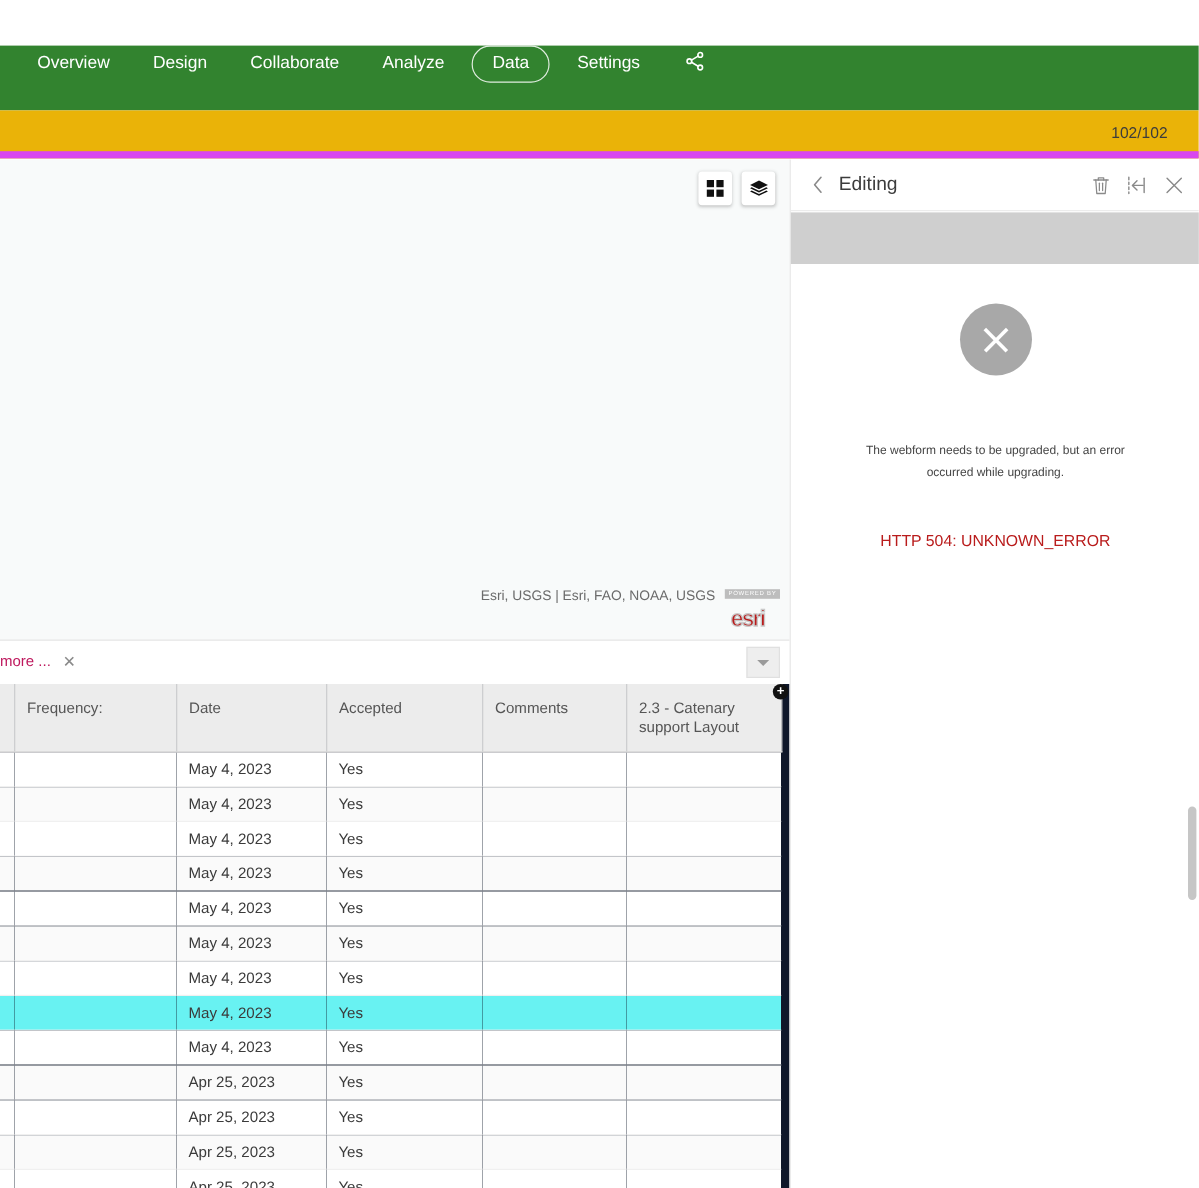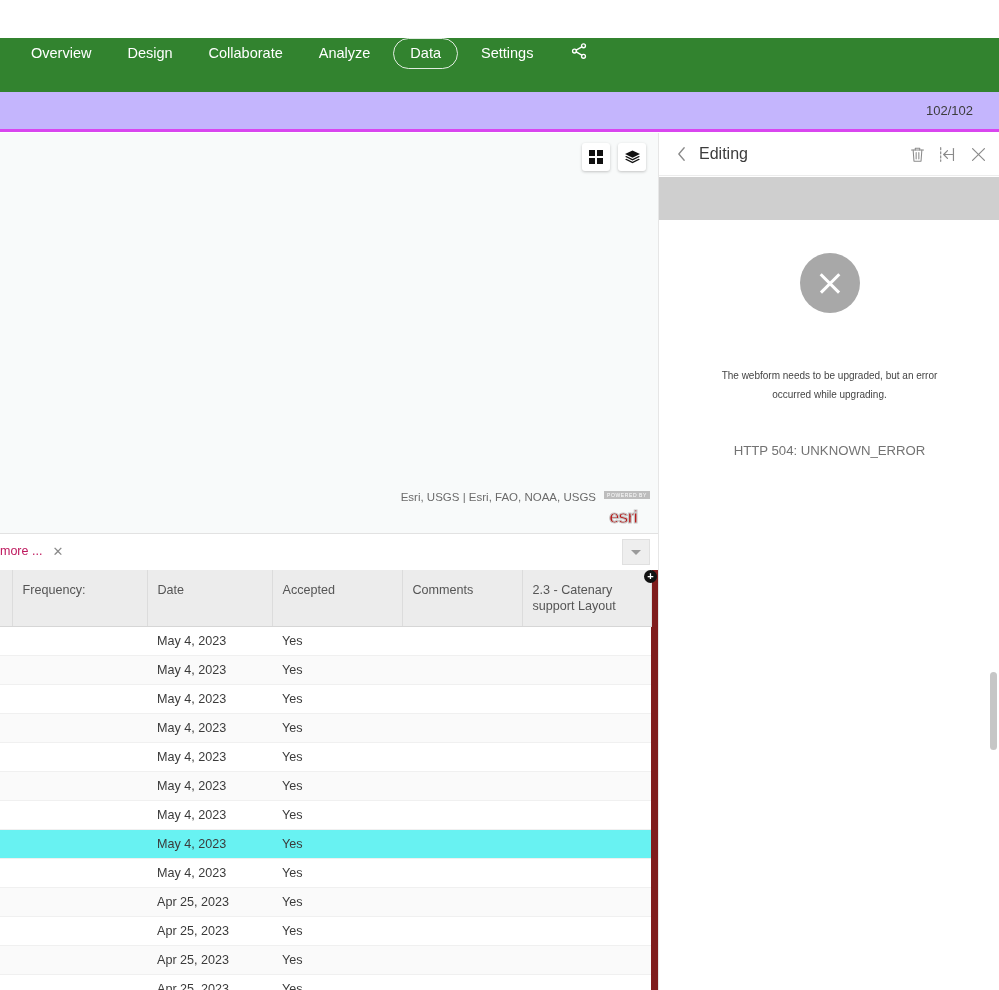--- a/index.html
+++ b/index.html
@@ -58,22 +58,22 @@
     cursor: pointer;
   }
 
   
   .counter-strip {
     position: absolute;
     left: 0;
     top: 92px;
     width: 999px;
     height: 40px;
-    background: #c4b5fd;
-    border-bottom: 3px solid #d946ef;
+    background: #eab308;
+    border-bottom: 6px solid #d946ef;
     box-sizing: border-box;
   }
   .counter-text {
     position: absolute;
     right: 26px;
     top: 11px;
     font-size: 13px;
     color: #3c3c3c;
   }
 
@@ -206,21 +206,21 @@
   }
 
   
   .table-wrap {
     position: absolute;
     left: 0;
     top: 570px;
     width: 658px;
     height: 420px;
     overflow: hidden;
-    background: #7f1d1d;
+    background: #0f172a;
   }
   .add-field-btn {
     position: absolute;
     left: 644px;
     top: 570px;
     width: 13px;
     height: 13px;
     border-radius: 50%;
     background: #111111;
     color: #ffffff;
@@ -370,21 +370,21 @@
   .error-msg {
     margin: 53px auto 0 auto;
     width: 250px;
     font-size: 10px;
     line-height: 19px;
     color: #454545;
   }
   .error-code {
     margin-top: 39px;
     font-size: 13.2px;
-    color: #737373;
+    color: #b91c1c;
   }
 </style>
 </head>
 <body>
 
 <div id="app">
 
   <div class="topnav">
     <div class="nav-item">Overview</div>
     <div class="nav-item">Design</div>

